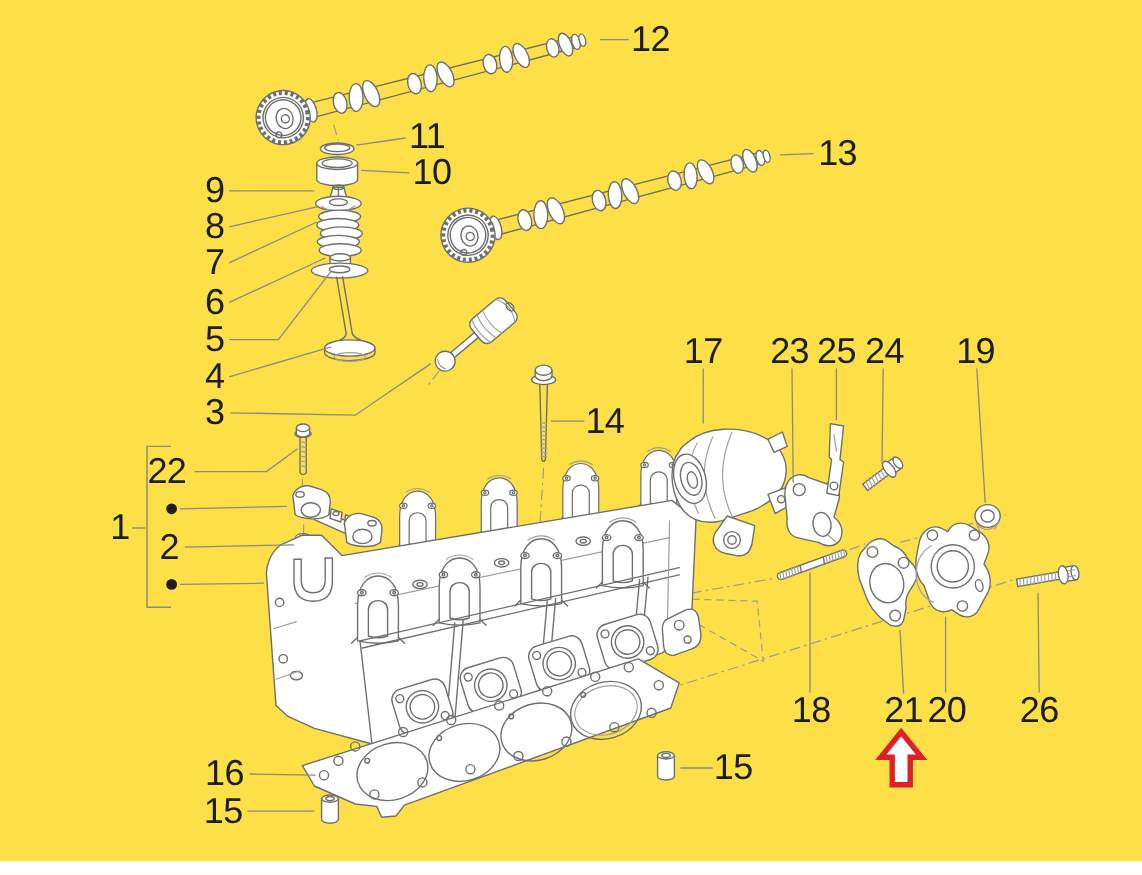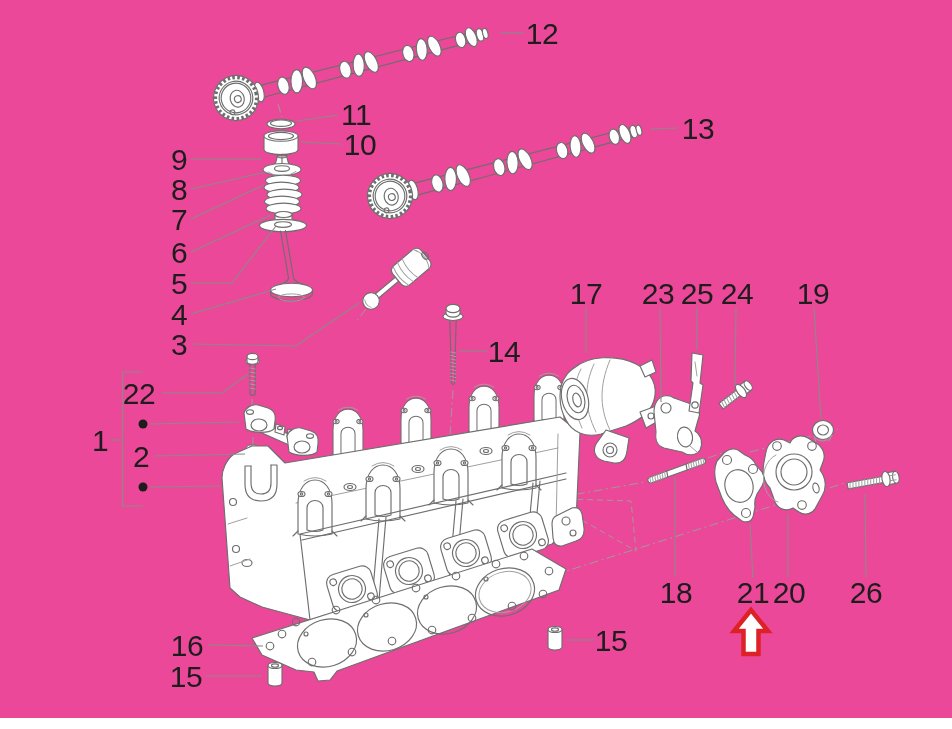--- a/index.html
+++ b/index.html
@@ -1,16 +1,16 @@
 <!DOCTYPE html>
 <html><head>
 <meta charset="utf-8">
 <style>
   html,body{margin:0;padding:0;background:#ffffff;}
-  .stage{position:relative;width:952px;height:718px;background:#ec4899;overflow:hidden;
+  .stage{position:relative;width:952px;height:718px;background:#fde047;overflow:hidden;
          font-family:"Liberation Sans", sans-serif;}
   svg{position:absolute;left:0;top:0;}
   .ln{stroke:#6e6e6e;stroke-width:1.15;fill:none;stroke-linecap:round;stroke-linejoin:round;}
   .wh{stroke:#6e6e6e;stroke-width:1.15;fill:#ffffff;stroke-linecap:round;stroke-linejoin:round;}
   .lt{stroke:#a0a0a0;stroke-width:1;fill:none;stroke-linecap:round;}
   .teeth{stroke:#6e6e6e;fill:none;}
   text.callout{fill:#1d1d1d;font-family:"Liberation Sans", sans-serif;font-weight:400;letter-spacing:-0.5px;}
 </style>
 </head>
 <body>

